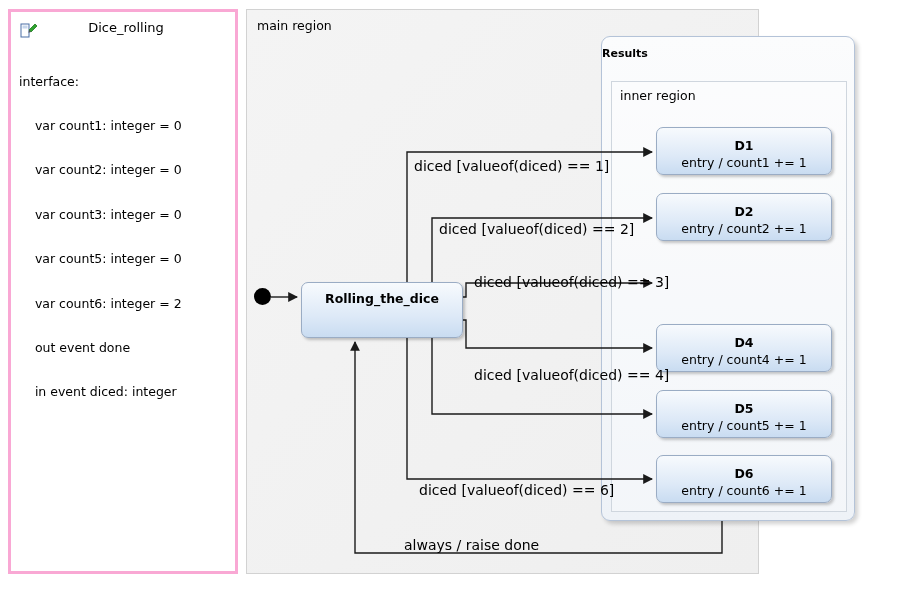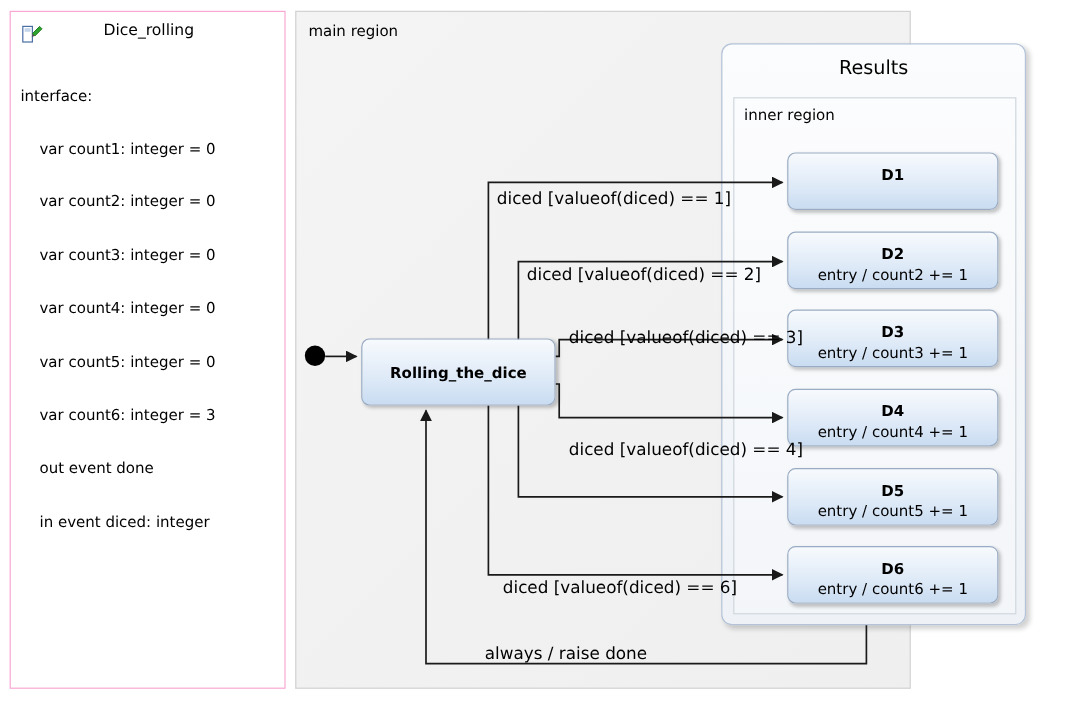--- a/index.html
+++ b/index.html
@@ -18,21 +18,21 @@
   }
 
   
   #definition-panel {
     position: absolute;
     left: 8px;
     top: 9px;
     width: 230px;
     height: 565px;
     background: #ffffff;
-    border: 1px solid #f9a8d4;
+    border: 3px solid #f9a8d4;
     box-sizing: border-box;
   }
   #definition-title {
     position: absolute;
     left: 0;
     top: 8px;
     width: 230px;
     text-align: center;
     font-size: 13px;
     color: #000000;
@@ -87,23 +87,22 @@
     border-radius: 9px;
     box-sizing: border-box;
     background: linear-gradient(180deg, #fbfcfd 0%, #f6f8fa 40%, #eef2f7 100%);
     box-shadow: 3px 3px 4px rgba(0,0,0,0.18);
   }
   #results-title {
     position: absolute;
     left: 0;
     top: 10px;
     width: 100%;
-    text-align: center;
-    font-size: 16px;
-    font-weight: normal;
+    font-size: 11px;
+    font-weight: bold;
     color: #000000;
   }
   #inner-region {
     position: absolute;
     left: 9px;
     top: 44px;
     width: 236px;
     height: 431px;
     border: 1px solid #cfd6de;
     box-sizing: border-box;
@@ -149,21 +148,21 @@
     height: 48px;
     padding-top: 10px;
   }
   .dstate .state-action { margin-top: 2px; }
 
   #state-rolling {
     left: 301px;
     top: 282px;
     width: 162px;
     height: 56px;
-    padding-top: 20px;
+    padding-top: 8px;
   }
 
   
   #initial-node {
     position: absolute;
     left: 254px;
     top: 288px;
     width: 17px;
     height: 17px;
     border-radius: 50%;
@@ -199,23 +198,22 @@
       <rect x="3.5" y="3.5" width="5" height="3" fill="#c5d6ec"></rect>
       <path d="M10 8 L16 2 L18 4 L12 10 Z" fill="#2fa32f" stroke="#1d7a1d" stroke-width="0.8"></path>
       <path d="M10 8 L12 10 L9.5 10.8 Z" fill="#555555"></path>
     </svg>
     <div id="definition-title">Dice_rolling</div>
     <div id="definition-body">
       <div class="def-line">interface:</div>
       <div class="def-line">    var count1: integer = 0</div>
       <div class="def-line">    var count2: integer = 0</div>
       <div class="def-line">    var count3: integer = 0</div>
-      <div class="def-line">    var count4: integer = 0</div>
       <div class="def-line">    var count5: integer = 0</div>
-      <div class="def-line">    var count6: integer = 3</div>
+      <div class="def-line">    var count6: integer = 2</div>
       <div class="def-line">    out event done</div>
       <div class="def-line">    in event diced: integer</div>
     </div>
   </div>
 
   <div id="main-region">
     <div id="main-region-label">main region</div>
   </div>
 
   <div id="results-state">
@@ -250,28 +248,25 @@
   </svg>
 
   <div id="initial-node"></div>
 
   <div id="state-rolling" class="state-box">
     <span class="state-name">Rolling_the_dice</span>
   </div>
 
   <div class="state-box dstate" style="top:127px">
     <span class="state-name">D1</span>
+    <span class="state-action">entry / count1 += 1</span>
   </div>
   <div class="state-box dstate" style="top:193px">
     <span class="state-name">D2</span>
     <span class="state-action">entry / count2 += 1</span>
-  </div>
-  <div class="state-box dstate" style="top:258px">
-    <span class="state-name">D3</span>
-    <span class="state-action">entry / count3 += 1</span>
   </div>
   <div class="state-box dstate" style="top:324px">
     <span class="state-name">D4</span>
     <span class="state-action">entry / count4 += 1</span>
   </div>
   <div class="state-box dstate" style="top:390px">
     <span class="state-name">D5</span>
     <span class="state-action">entry / count5 += 1</span>
   </div>
   <div class="state-box dstate" style="top:455px">

